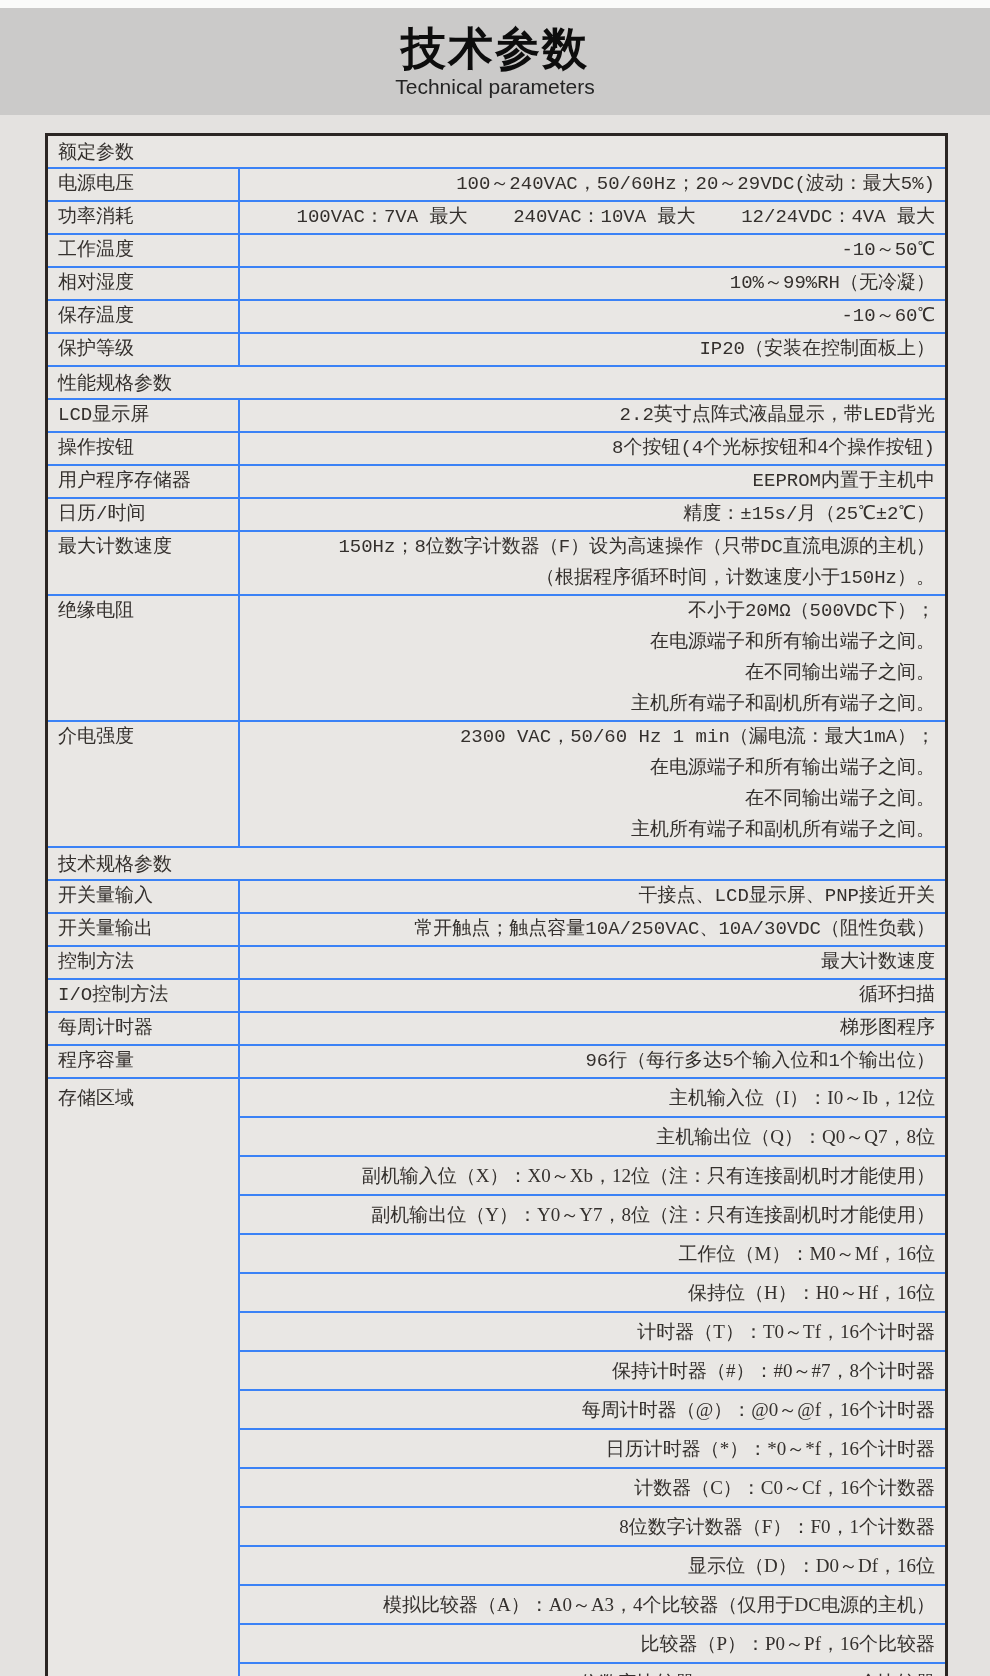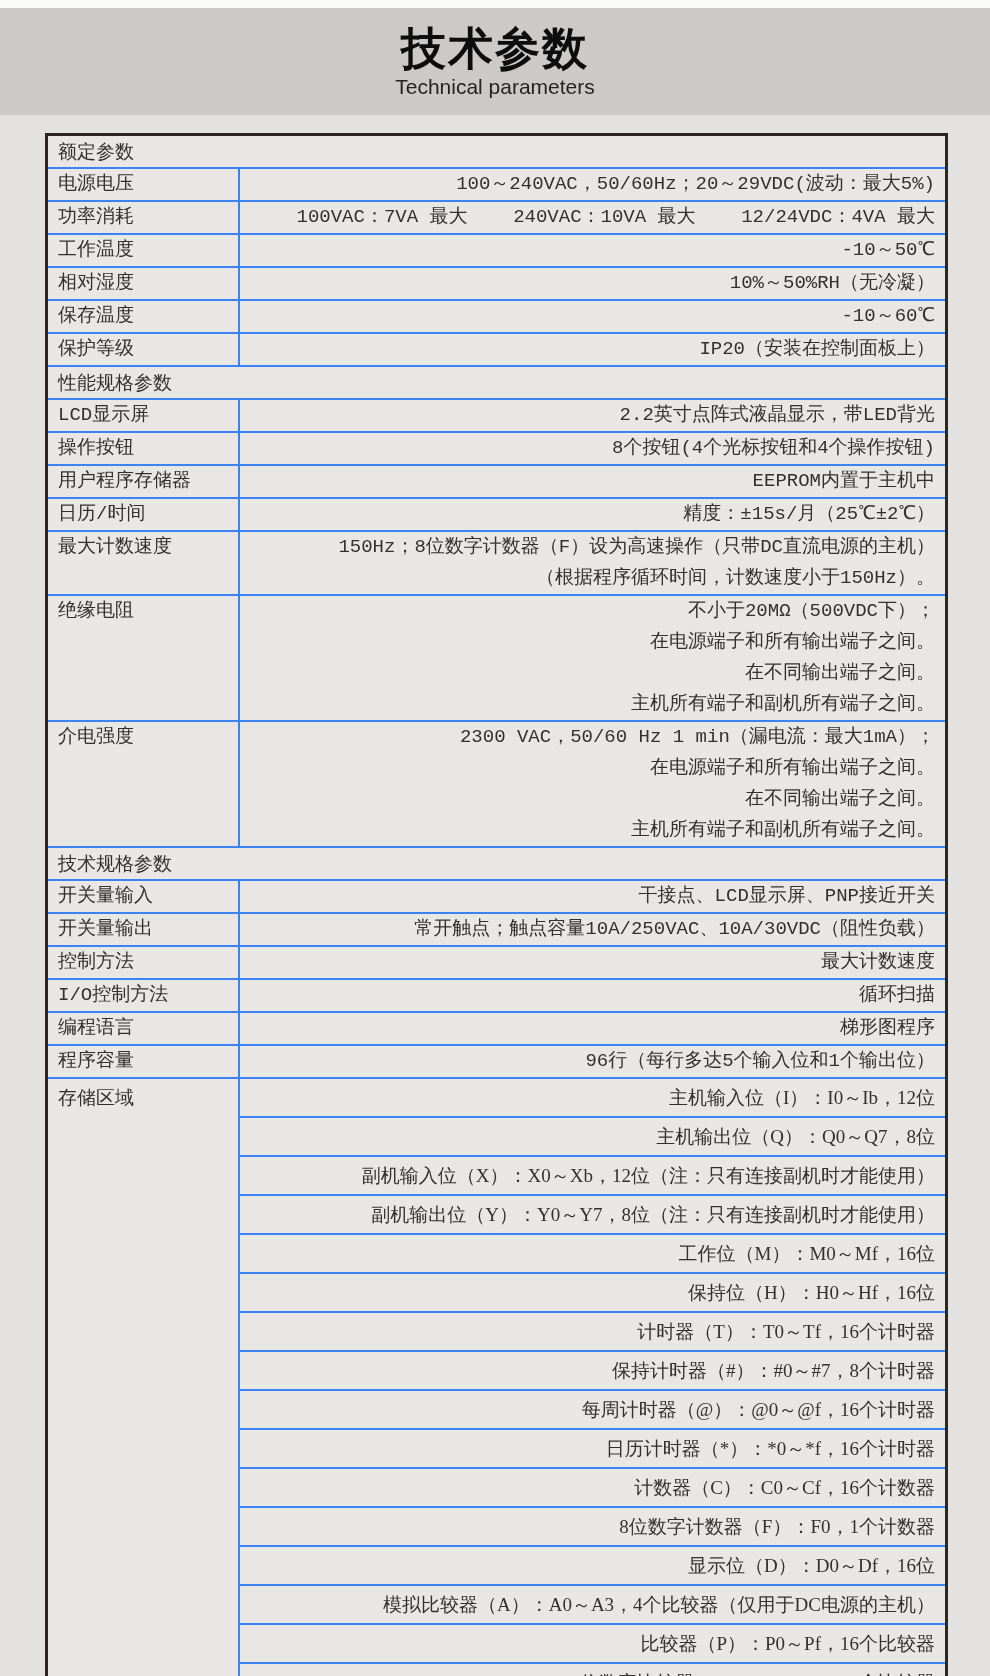--- a/index.html
+++ b/index.html
@@ -87,21 +87,21 @@
           </tr>
           <tr class="plain-row">
             <td class="label-cell">工作温度</td>
             <td class="value-cell">
               <div class="vline">-10～50℃</div>
             </td>
           </tr>
           <tr class="plain-row">
             <td class="label-cell">相对湿度</td>
             <td class="value-cell">
-              <div class="vline">10%～50%RH（无冷凝）</div>
+              <div class="vline">10%～99%RH（无冷凝）</div>
             </td>
           </tr>
           <tr class="plain-row">
             <td class="label-cell">保存温度</td>
             <td class="value-cell">
               <div class="vline">-10～60℃</div>
             </td>
           </tr>
           <tr class="plain-row">
             <td class="label-cell">保护等级</td>
@@ -182,21 +182,21 @@
               <div class="vline">最大计数速度</div>
             </td>
           </tr>
           <tr class="plain-row">
             <td class="label-cell">I/O控制方法</td>
             <td class="value-cell">
               <div class="vline">循环扫描</div>
             </td>
           </tr>
           <tr class="plain-row">
-            <td class="label-cell">编程语言</td>
+            <td class="label-cell">每周计时器</td>
             <td class="value-cell">
               <div class="vline">梯形图程序</div>
             </td>
           </tr>
           <tr class="plain-row">
             <td class="label-cell">程序容量</td>
             <td class="value-cell">
               <div class="vline">96行（每行多达5个输入位和1个输出位）</div>
             </td>
           </tr>

